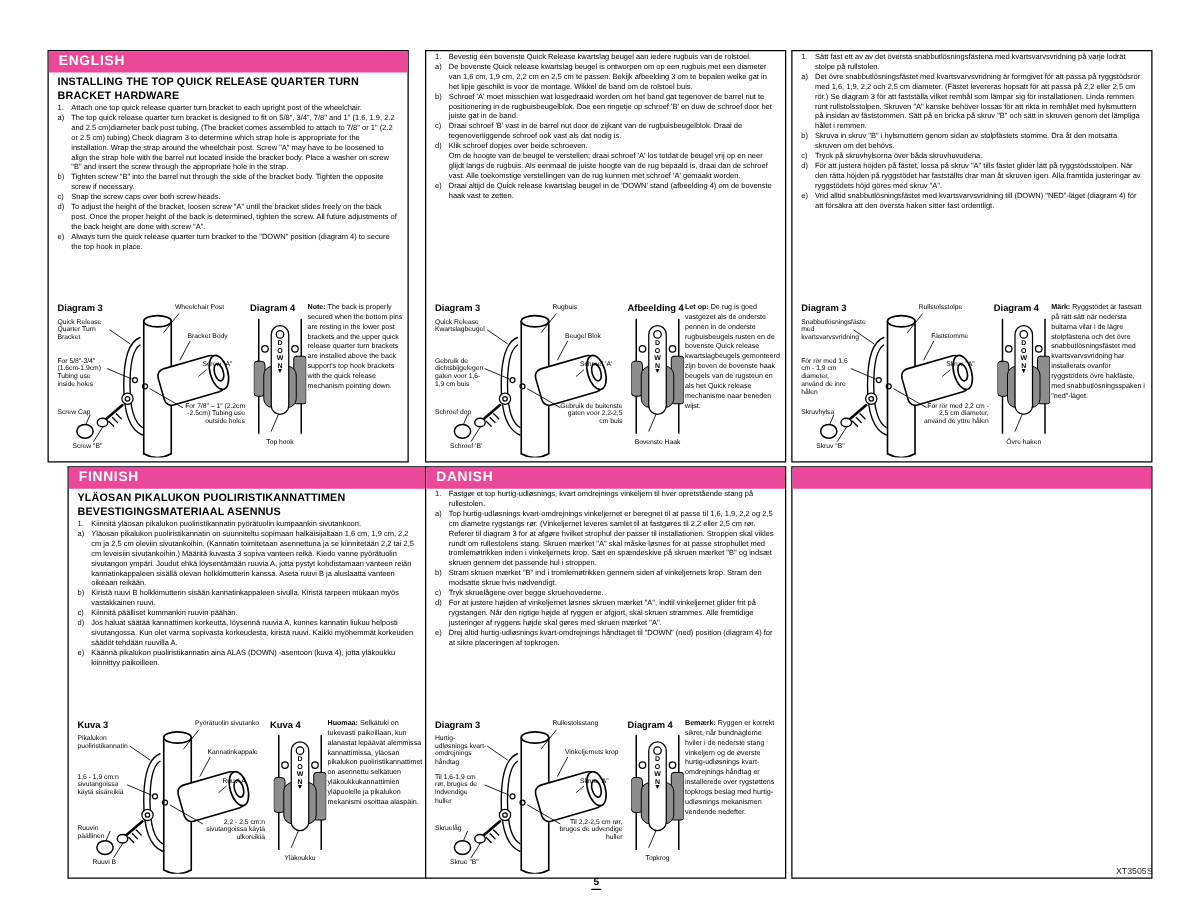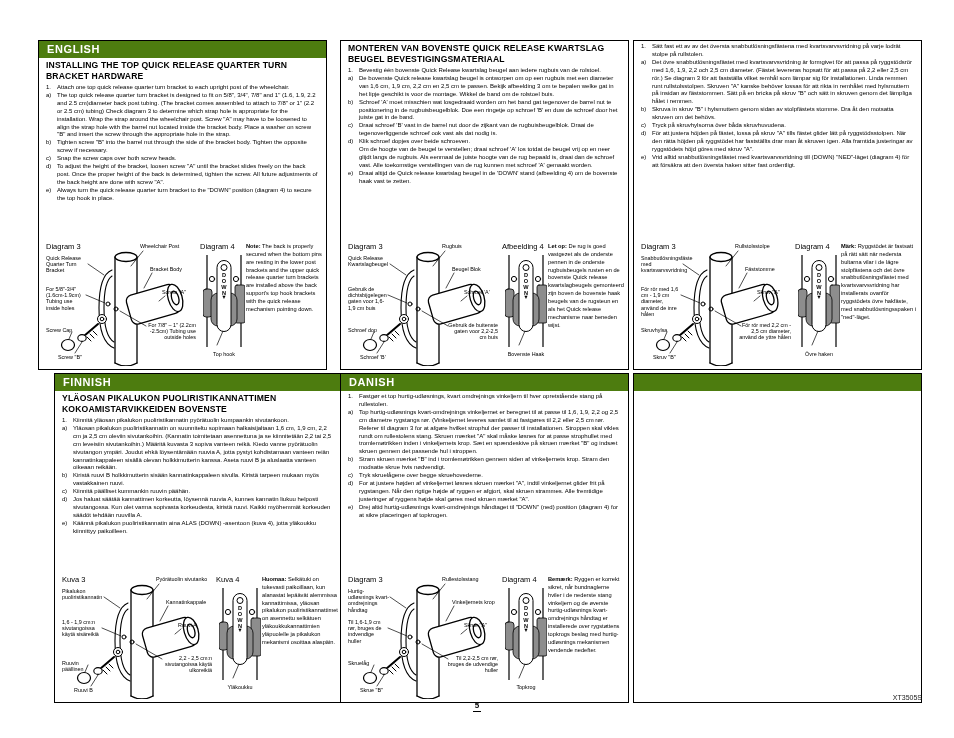--- a/index.html
+++ b/index.html
@@ -3,30 +3,30 @@
 <meta charset="utf-8">
 <style>
   * { margin:0; padding:0; box-sizing:border-box; }
   html,body { width:954px; height:738px; background:#fff; color:#000;
     font-family:"Liberation Sans", sans-serif; position:relative; overflow:hidden; }
   .sheet { position:absolute; left:38px; top:40px; width:884px; height:665px; }
   .panel { position:absolute; width:289px; height:330px; border:1.5px solid #000; background:#fff;
     display:flex; flex-direction:column; }
   .p0{left:0;top:0} .p1{left:302px;top:0} .p2{left:595px;top:0}
   .p3{left:16px;top:333px} .p4{left:302px;top:333px} .p5{left:595px;top:333px}
-  .phead { background:#4d7c0f; color:#fff; font-weight:bold; font-size:11px; letter-spacing:.6px;
+  .phead { background:#ec4899; color:#fff; font-weight:bold; font-size:11px; letter-spacing:.6px;
     height:17px; line-height:17px; padding:0 8px; flex:none; }
   .pbody { position:relative; flex:1; padding:2px 7px 3px 7px; display:flex; flex-direction:column; overflow:hidden; }
   .ptitle { font-size:8.6px; font-weight:bold; line-height:1.25; letter-spacing:.15px; margin-bottom:2.5px; }
   .steps { font-size:6px; line-height:1.32; }
   .step { display:flex; }
   .slbl { width:11px; flex:none; }
   .stxt { flex:1; }
   .drow { position:relative; margin-top:auto; height:124px; flex:none; }
-  .dlab { position:absolute; font-weight:normal; font-size:7.5px; white-space:nowrap;text-align:center; }
+  .dlab { position:absolute; font-weight:bold; font-size:7.5px; white-space:nowrap;text-align:center; }
   .d3zone { position:absolute; left:0; top:0; width:150px; height:124px; }
   .d3art { position:absolute; inset:0; }
   .d4zone { position:absolute; left:154px; top:0; width:48px; height:124px; }
   .d4art { position:absolute; left:3px; top:13px; width:42px; height:92px; }
   .d4svg { position:absolute; inset:0; }
   .lever { position:absolute; left:50%; top:5px; transform:translateX(-50%); width:15px; height:72px;
     background:#fff; border:1.3px solid #000; border-radius:8px; display:flex; flex-direction:column;
     align-items:center; padding-top:3px; }
   .lv-circ { width:7px; height:7px; border:1.6px solid #000; border-radius:50%; flex:none; margin-bottom:1px; }
   .lv-txt { font-size:5.6px; font-weight:bold; line-height:1.08; white-space:pre-line; text-align:center; }
@@ -159,21 +159,20 @@
           </div>
           <div class="co co-hk">Top hook</div>
         </div>
         <div class="nz"><b>Note:</b> <span>The back is properly secured when the bottom pins are resting in the lower post brackets and the upper quick release quarter turn brackets are installed above the back support's top hook brackets with the quick release mechanism pointing down.</span></div>
       </div>
     </div>
   </section>
 
   <section class="panel p1">
     <div class="pbody">
-      <h2 class="ptitle">MONTEREN VAN BOVENSTE QUICK RELEASE KWARTSLAG BEUGEL BEVESTIGINGSMATERIAAL</h2>
       <div class="steps">
 
       <div class="step">
           <span class="slbl">1.</span>
           <span class="stxt">Bevestig één bovenste Quick Release kwartslag beugel aan iedere rugbuis van de rolstoel.</span>
         </div>
           <div class="step">
           <span class="slbl">a)</span>
           <span class="stxt">De bovenste Quick release kwartslag beugel is ontworpen om op een rugbuis met een diameter van 1,6 cm, 1,9 cm, 2,2 cm en 2,5 cm te passen. Bekijk afbeelding 3 om te bepalen welke gat in het lipje geschikt is voor de montage. Wikkel de band om de rolstoel buis.</span>
         </div>
@@ -383,21 +382,21 @@
           <div class="co co-hk">Övre haken</div>
         </div>
         <div class="nz"><b>Märk:</b> <span>Ryggstödet är fastsatt på rätt sätt när nedersta bultarna vilar i de lägre stolpfästena och det övre snabbutlösningsfästet med kvartsvarvsvridning har installerats ovanför ryggstödets övre hakfäste, med snabbutlösningsspaken i "ned"-läget.</span></div>
       </div>
     </div>
   </section>
 
   <section class="panel p3">
     <div class="phead"><span>FINNISH</span></div>
     <div class="pbody">
-      <h2 class="ptitle">YLÄOSAN PIKALUKON PUOLIRISTIKANNATTIMEN KOKOAMISTARVIKKEIDEN BOVENSTE</h2>
+      <h2 class="ptitle">YLÄOSAN PIKALUKON PUOLIRISTIKANNATTIMEN BEVESTIGINGSMATERIAAL ASENNUS</h2>
       <div class="steps">
 
       <div class="step">
           <span class="slbl">1.</span>
           <span class="stxt">Kiinnitä yläosan pikalukon puoliristikannatin pyörätuolin kumpaankin sivutankoon.</span>
         </div>
           <div class="step">
           <span class="slbl">a)</span>
           <span class="stxt">Yläosan pikalukon puoliristikannatin on suunniteltu sopimaan halkaisijaltaan 1,6 cm, 1,9 cm, 2,2 cm ja 2,5 cm oleviin sivutankoihin. (Kannatin toimitetaan asennettuna ja se kiinnitetään 2,2 tai 2,5 cm leveisiin sivutankoihin.) Määritä kuvasta 3 sopiva vanteen reikä. Kiedo vanne pyörätuolin sivutangon ympäri. Joudut ehkä löysentämään ruuvia A, jotta pystyt kohdistamaan vanteen reiän kannatinkappaleen sisällä olevan holkkimutterin kanssa. Aseta ruuvi B ja aluslaatta vanteen oikeaan reikään.</span>
         </div>

